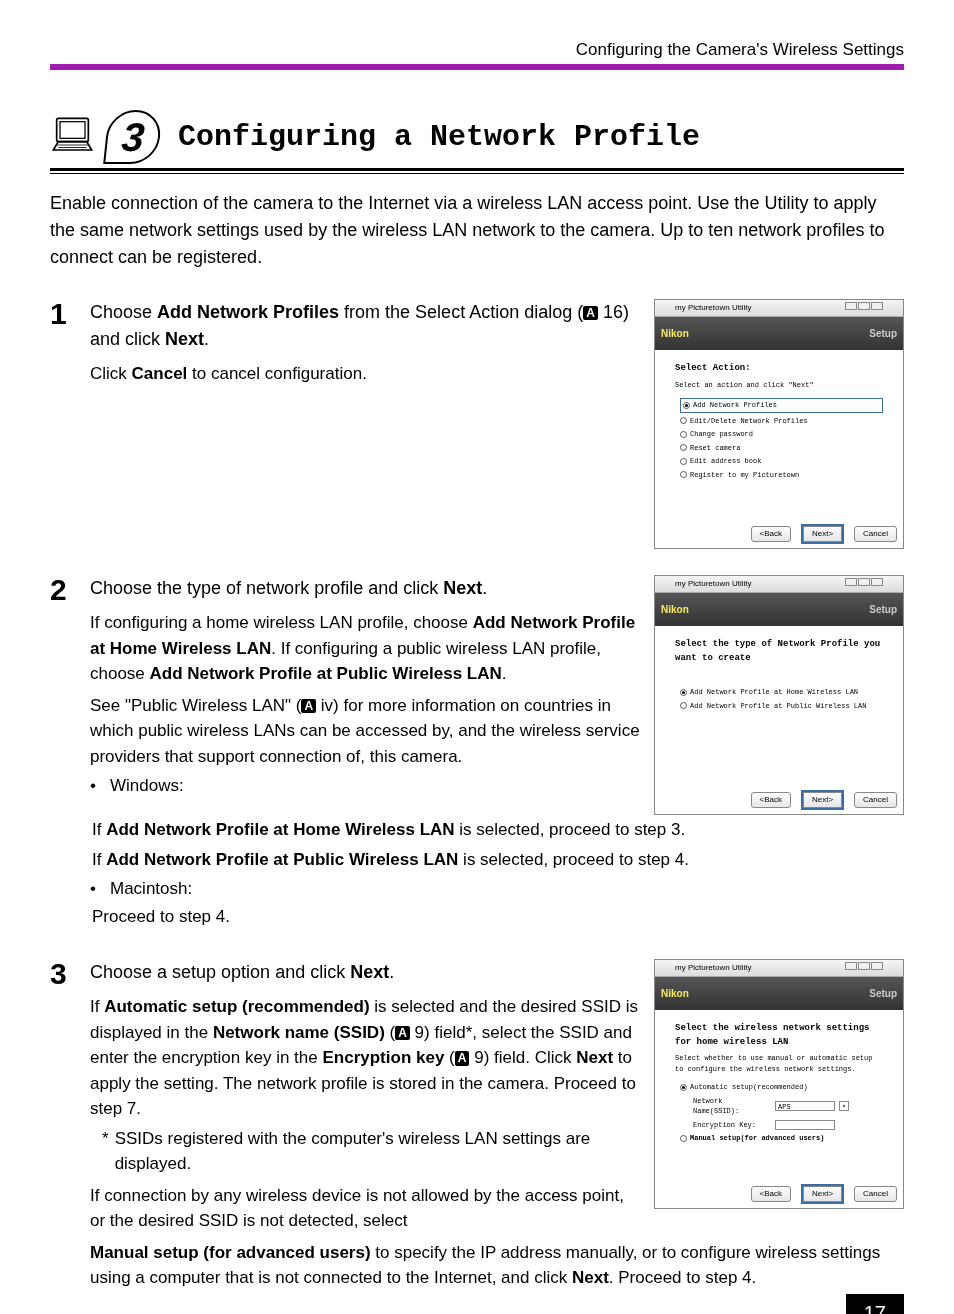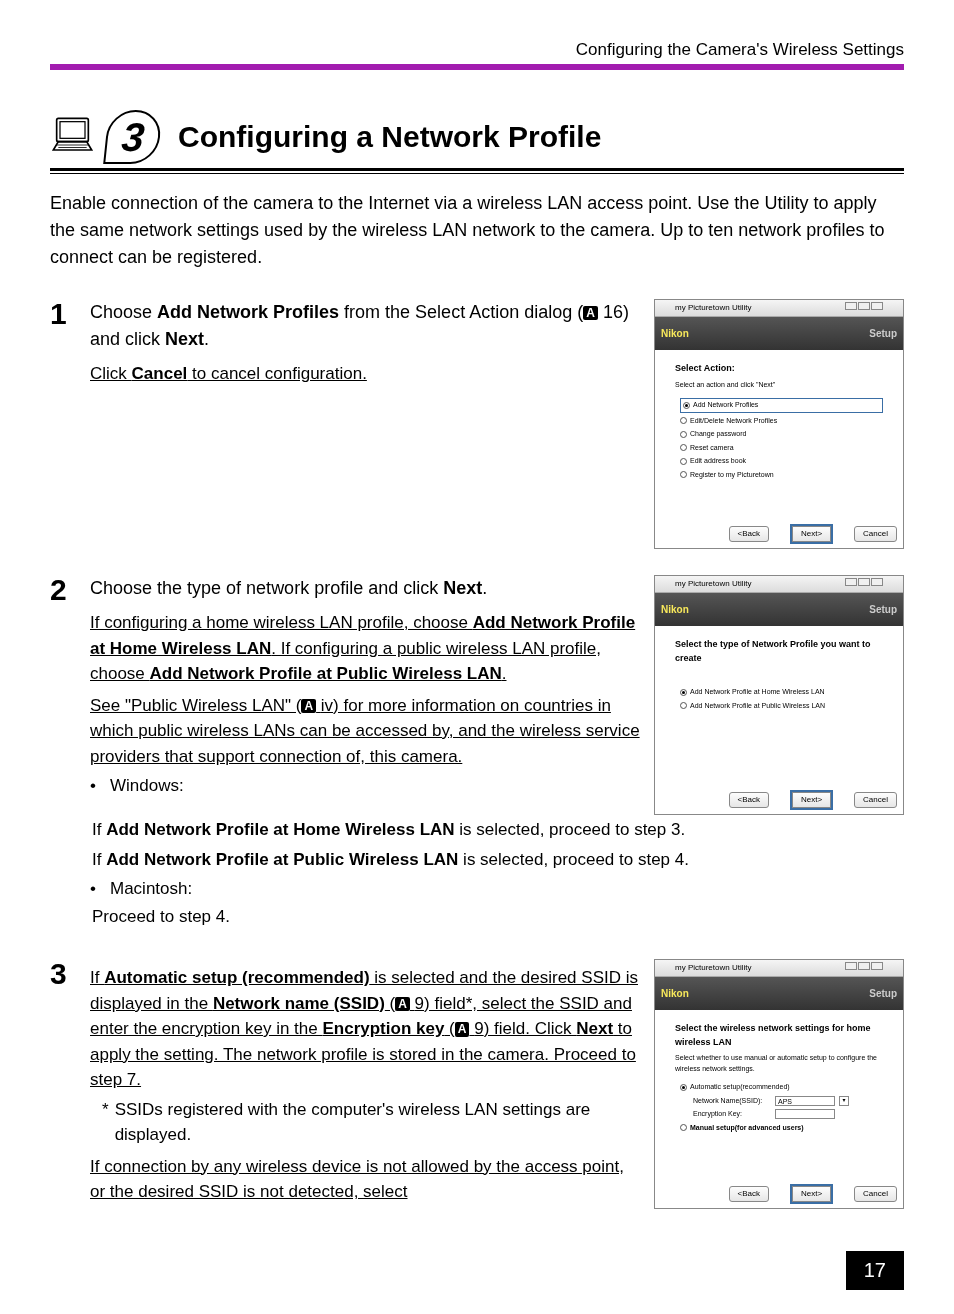--- a/index.html
+++ b/index.html
@@ -55,20 +55,21 @@
       bottom: -2px;
       right: -2px;
       width: 14px;
       height: 14px;
       background: #fff;
       clip-path: polygon(0 100%, 100% 100%, 100% 0);
     }
     .chapter-title {
       font-size: 30px;
       font-weight: 700;
+      font-family: Liberation Mono, monospace;
     }
     .hr-pair {
       margin-top: 2px;
       margin-bottom: 16px;
     }
     .hr-thick { height: 3px; background: #000; }
     .hr-thin { height: 1px; background: #000; margin-top: 2px; }
     .intro {
       font-size: 18px;
       line-height: 1.5;
@@ -94,21 +95,20 @@
       display: flex;
       gap: 14px;
     }
     .step-txt { flex: 1; }
     .step-title {
       font-size: 18px;
       margin-bottom: 8px;
     }
     .sub {
       margin-top: 6px;
-      text-decoration: underline;
     }
     .sub-indent {
       margin-left: 2px;
       margin-top: 2px;
       margin-bottom: 4px;
     }
     .bullet {
       display: flex;
       gap: 8px;
       margin-top: 4px;
@@ -165,20 +165,21 @@
       font-size: 10px;
     }
     .ss-setup-pill {
       color: #ccc;
       font-size: 10px;
     }
     .ss-main {
       background: #fff;
       padding: 12px 20px;
       height: 208px;
+      font-family: Liberation Mono, monospace;
     }
     .ss-heading {
       font-weight: 700;
       font-size: 9px;
       margin-bottom: 4px;
     }
     .ss-sub {
       font-size: 7px;
       margin-bottom: 8px;
     }
@@ -197,21 +198,21 @@
     }
     .ss-radio.checked::after { content:''; width:3px; height:3px; background:#000; border-radius:50%; }
     .ss-field-row { display: flex; align-items: center; gap: 4px; margin-left: 18px; margin-bottom: 3px; font-size: 7px; }
     .ss-field-row .lbl { width: 78px; }
     .ss-field-row .inp { border: 1px solid #888; height: 10px; width: 60px; padding: 0 2px; }
     .ss-footer {
       position: absolute;
       bottom: 6px;
       right: 6px;
       display: flex;
-      gap: 23px;
+      gap: 12px;
       align-items: center;
     }
     .ss-btn {
       border: 1px solid #888;
       border-radius: 3px;
       padding: 1px 8px;
       font-size: 8px;
       background: linear-gradient(#fdfdfd, #e6e6e6);
     }
     .ss-btn.highlight {
@@ -379,20 +380,23 @@
         </div>
       <div class="sub-indent">Proceed to step 4.</div>
     </div>
   </div>
 
   <div class="step">
     <div class="step-num">3</div>
     <div class="step-body">
       <div class="step-row">
         <div class="step-txt">
+          <div class="step-title">
+            <span>Choose a setup option and click </span><b>Next</b><span>.</span>
+          </div>
           <div class="sub">
             <span>If </span><b>Automatic setup (recommended)</b><span> is selected and the desired SSID is displayed in the </span><b>Network name (SSID)</b><span> (</span><span class="ref-icon">A</span> <span>9</span><span>) field*, select the SSID and enter the encryption key in the </span><b>Encryption key</b><span> (</span><span class="ref-icon">A</span> <span>9</span><span>) field. Click </span><b>Next</b><span> to apply the setting. The network profile is stored in the camera. Proceed to step 7.</span>
           </div>
           <div class="footnote-star">
             <span>*</span>
             <span>SSIDs registered with the computer's wireless LAN settings are displayed.</span>
           </div>
           <div class="sub">
             <span>If connection by any wireless device is not allowed by the access point, or the desired SSID is not detected, select </span>
           </div>
@@ -428,17 +432,20 @@
                 <b>Manual setup(for advanced users)</b>
               </div>
           </div>
           <div class="ss-footer">
             <span class="ss-btn">&lt;Back</span>
             <span class="ss-btn highlight">Next&gt;</span>
             <span class="ss-btn">Cancel</span>
           </div>
         </div>
       </div>
+      <div class="sub">
+        <b>Manual setup (for advanced users)</b><span> to specify the IP address manually, or to configure wireless settings using a computer that is not connected to the Internet, and click </span><b>Next</b><span>. Proceed to step 4.</span>
+      </div>
     </div>
   </div>
 
   <div class="page-num">17</div>
 </div>
 
 </body></html>

